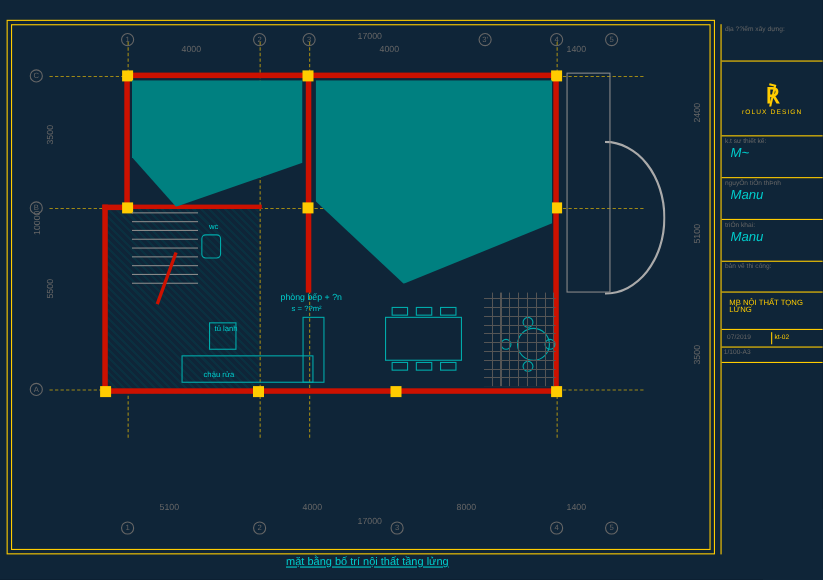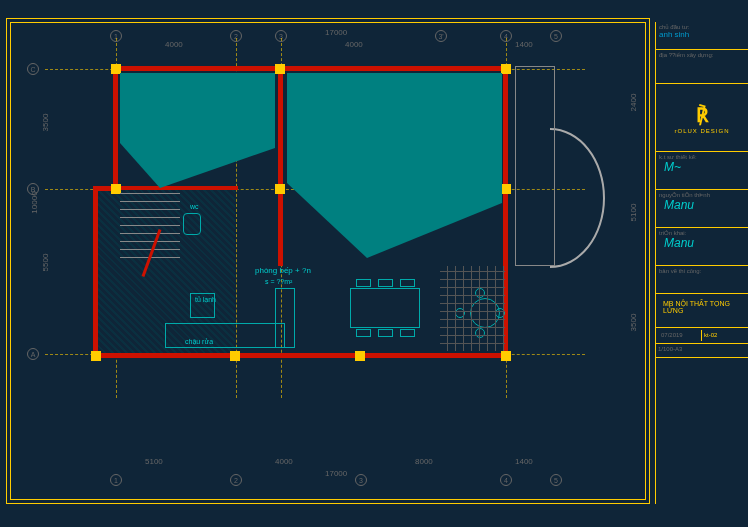--- a/index.html
+++ b/index.html
@@ -39,24 +39,20 @@
 </style>
 </head>
 <body>
 
 <div class="canvas">
   <div class="yellow-border outer-frame"></div>
   <div class="yellow-border inner-frame"></div>
 
 
   <div class="title-block">
-    <div class="tb-row" style="height:28px">
-      <div class="tb-label">chủ đầu tư:</div>
-      <div class="tb-val">anh sinh</div>
-    </div>
     <div class="tb-row" style="height:34px">
       <div class="tb-label">địa ??iểm xây dựng:</div>
       <div class="tb-val"></div>
     </div>
     <div class="tb-row logo-box">
       <div class="logo">℟</div>
       <div class="logo-text">rOLUX DESIGN</div>
     </div>
     <div class="tb-row sig-box">
       <div class="tb-label">k.t sư thiết kế:</div>
@@ -194,14 +190,15 @@
     <div style="position:absolute;top:280px;left:400px;width:10px;height:10px;border:1px solid #00aaaa;border-radius:50%"></div>
     <div style="position:absolute;top:260px;left:380px;width:10px;height:10px;border:1px solid #00aaaa;border-radius:50%"></div>
     <div style="position:absolute;top:260px;left:420px;width:10px;height:10px;border:1px solid #00aaaa;border-radius:50%"></div>
 
     <div class="arc" style="top:80px;left:420px;width:110px;height:140px;border-color:#aaa;border-width:2px;clip-path:inset(0 0 0 50%)"></div>
     <div style="position:absolute;top:18px;left:440px;width:40px;height:200px;border:1px solid #888"></div>
 
     <div style="position:absolute;top:218px;left:365px;width:65px;height:85px;background:repeating-linear-gradient(0deg,transparent,transparent 7px,#555 7px,#555 8px),repeating-linear-gradient(90deg,transparent,transparent 7px,#555 7px,#555 8px)"></div>
   </div>
 
+  <div class="title-text">mặt bằng bố trí nội thất tầng lửng</div>
 
 </div>
 
 </body></html>

